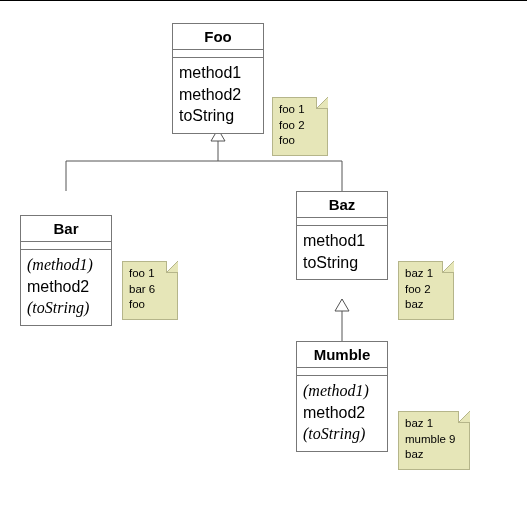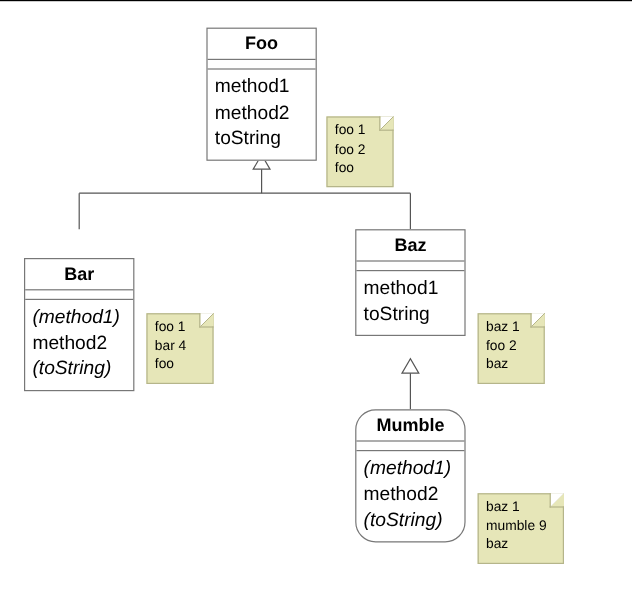--- a/index.html
+++ b/index.html
@@ -32,21 +32,21 @@
   .class-sep {
     height: 8px;
     border-bottom: 1px solid #777;
   }
   .class-body {
     padding: 4px 6px 6px 6px;
     font-size: 16px;
     line-height: 1.35;
   }
   .method { white-space: nowrap; }
-  .italic { font-style: italic; }
+  .italic { font-style: italic; font-family: Liberation Serif, serif; }
   .note {
     position: absolute;
     background: #e6e6b8;
     border: 1px solid #b5b58a;
     padding: 4px 6px 6px 6px;
     font-size: 11.5px;
     line-height: 1.35;
     margin-top: 24px;
   }
   .note .fold {
@@ -108,40 +108,40 @@
     <div class="class-sep"></div>
     <div class="class-body">
       <div class="method italic">(method1)</div>
       <div class="method">method2</div>
       <div class="method italic">(toString)</div>
     </div>
   </div>
   <div class="note" style="left:122px; top:236px; width:56px;">
     <div class="fold"></div>
     <div>foo 1</div>
-    <div>bar 4</div>
+    <div>bar 6</div>
     <div>foo</div>
   </div>
 
   <div class="class-box" style="left:296px; top:190px; width:92px;">
     <div class="class-name">Baz</div>
     <div class="class-sep"></div>
     <div class="class-body">
       <div class="method">method1</div>
       <div class="method">toString</div>
     </div>
   </div>
   <div class="note" style="left:398px; top:236px; width:56px;">
     <div class="fold"></div>
     <div>baz 1</div>
     <div>foo 2</div>
     <div>baz</div>
   </div>
 
-  <div class="class-box" style="left:296px; top:340px; width:92px;border-radius:17px;">
+  <div class="class-box" style="left:296px; top:340px; width:92px;">
     <div class="class-name">Mumble</div>
     <div class="class-sep"></div>
     <div class="class-body">
       <div class="method italic">(method1)</div>
       <div class="method">method2</div>
       <div class="method italic">(toString)</div>
     </div>
   </div>
   <div class="note" style="left:398px; top:386px; width:72px;">
     <div class="fold"></div>

